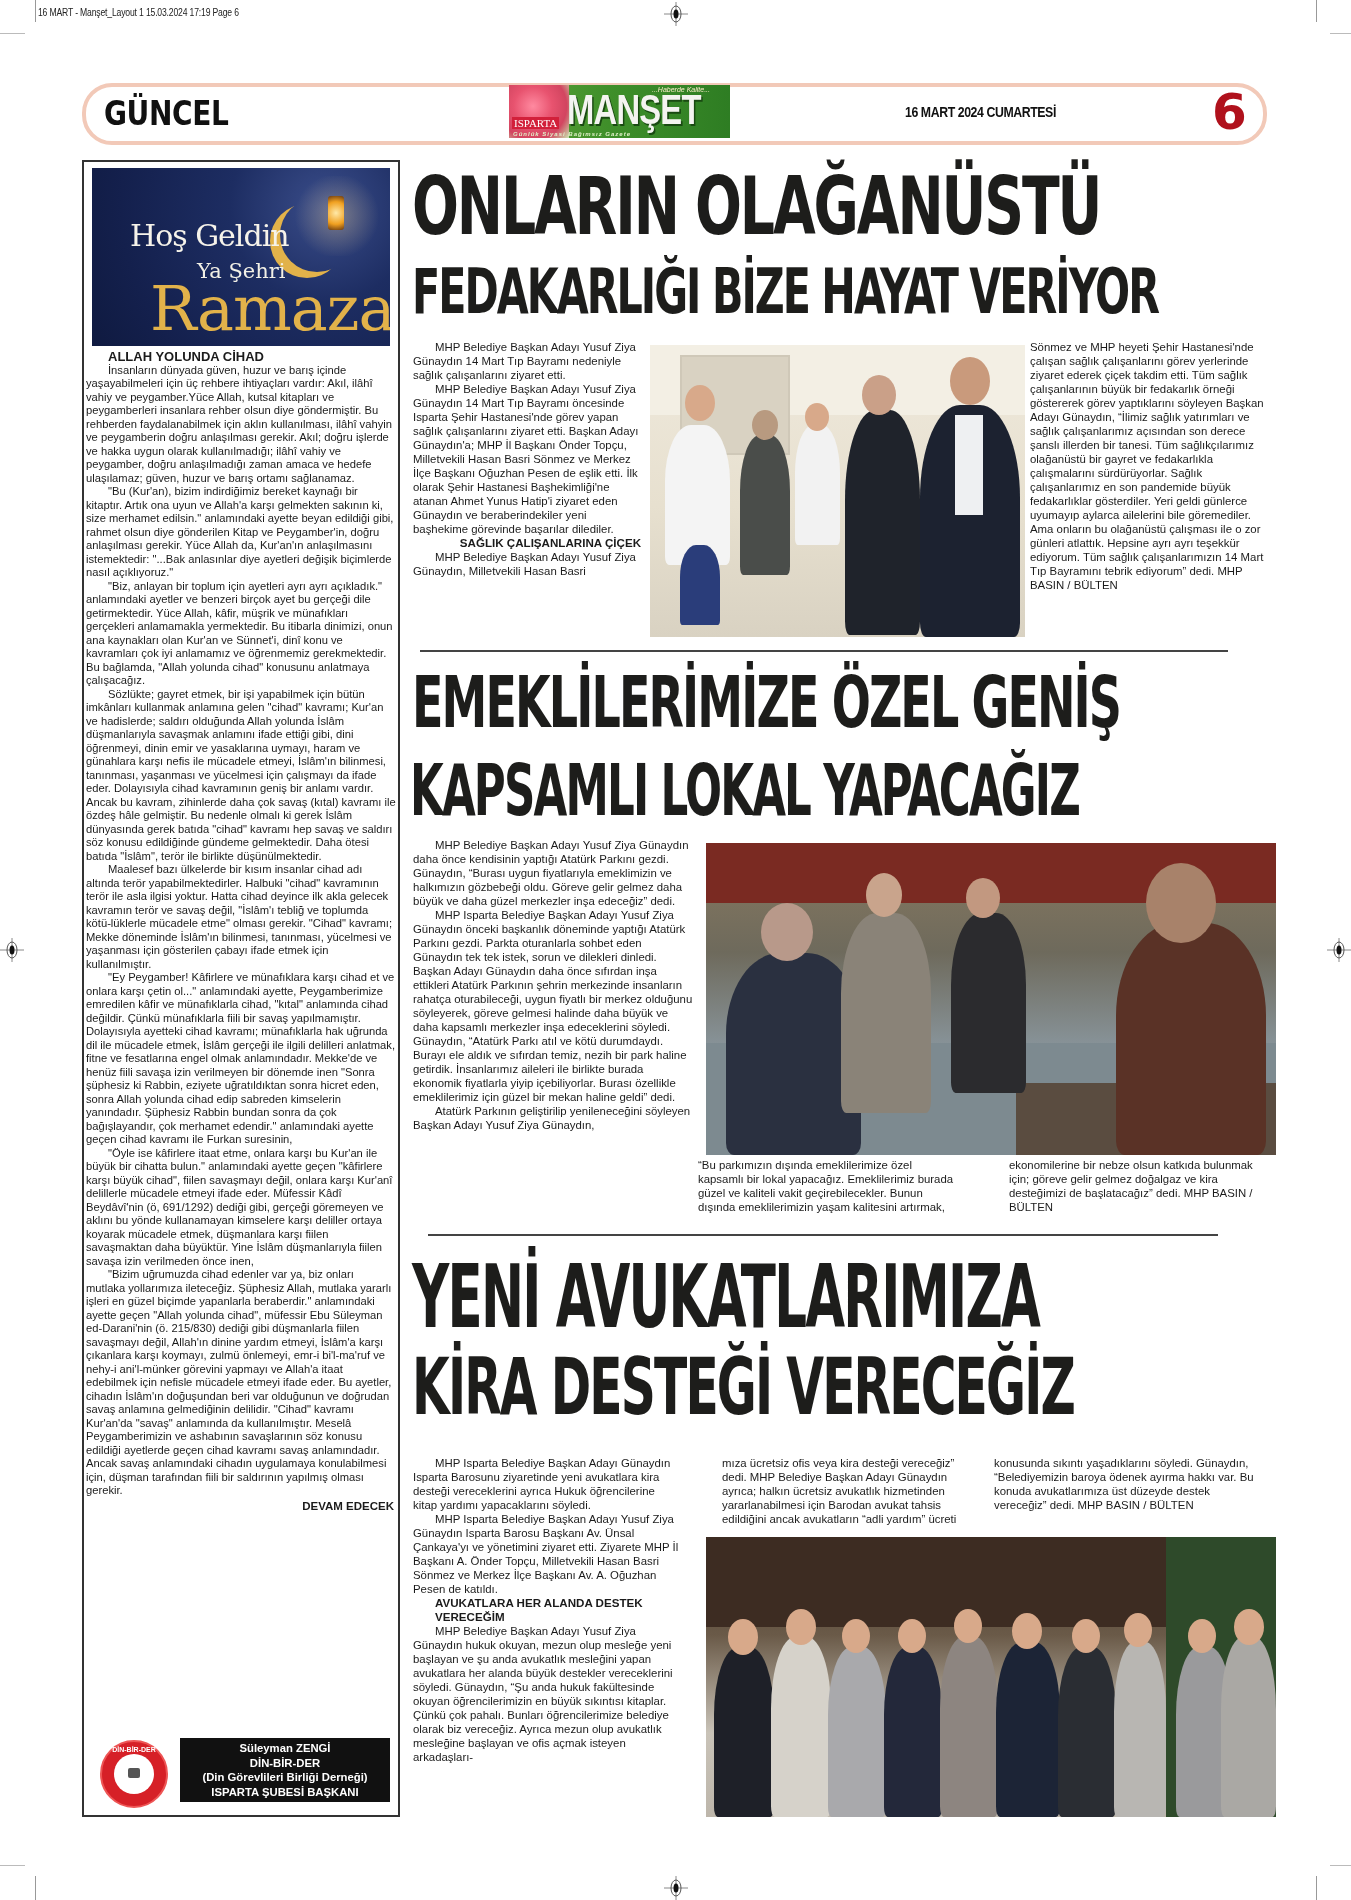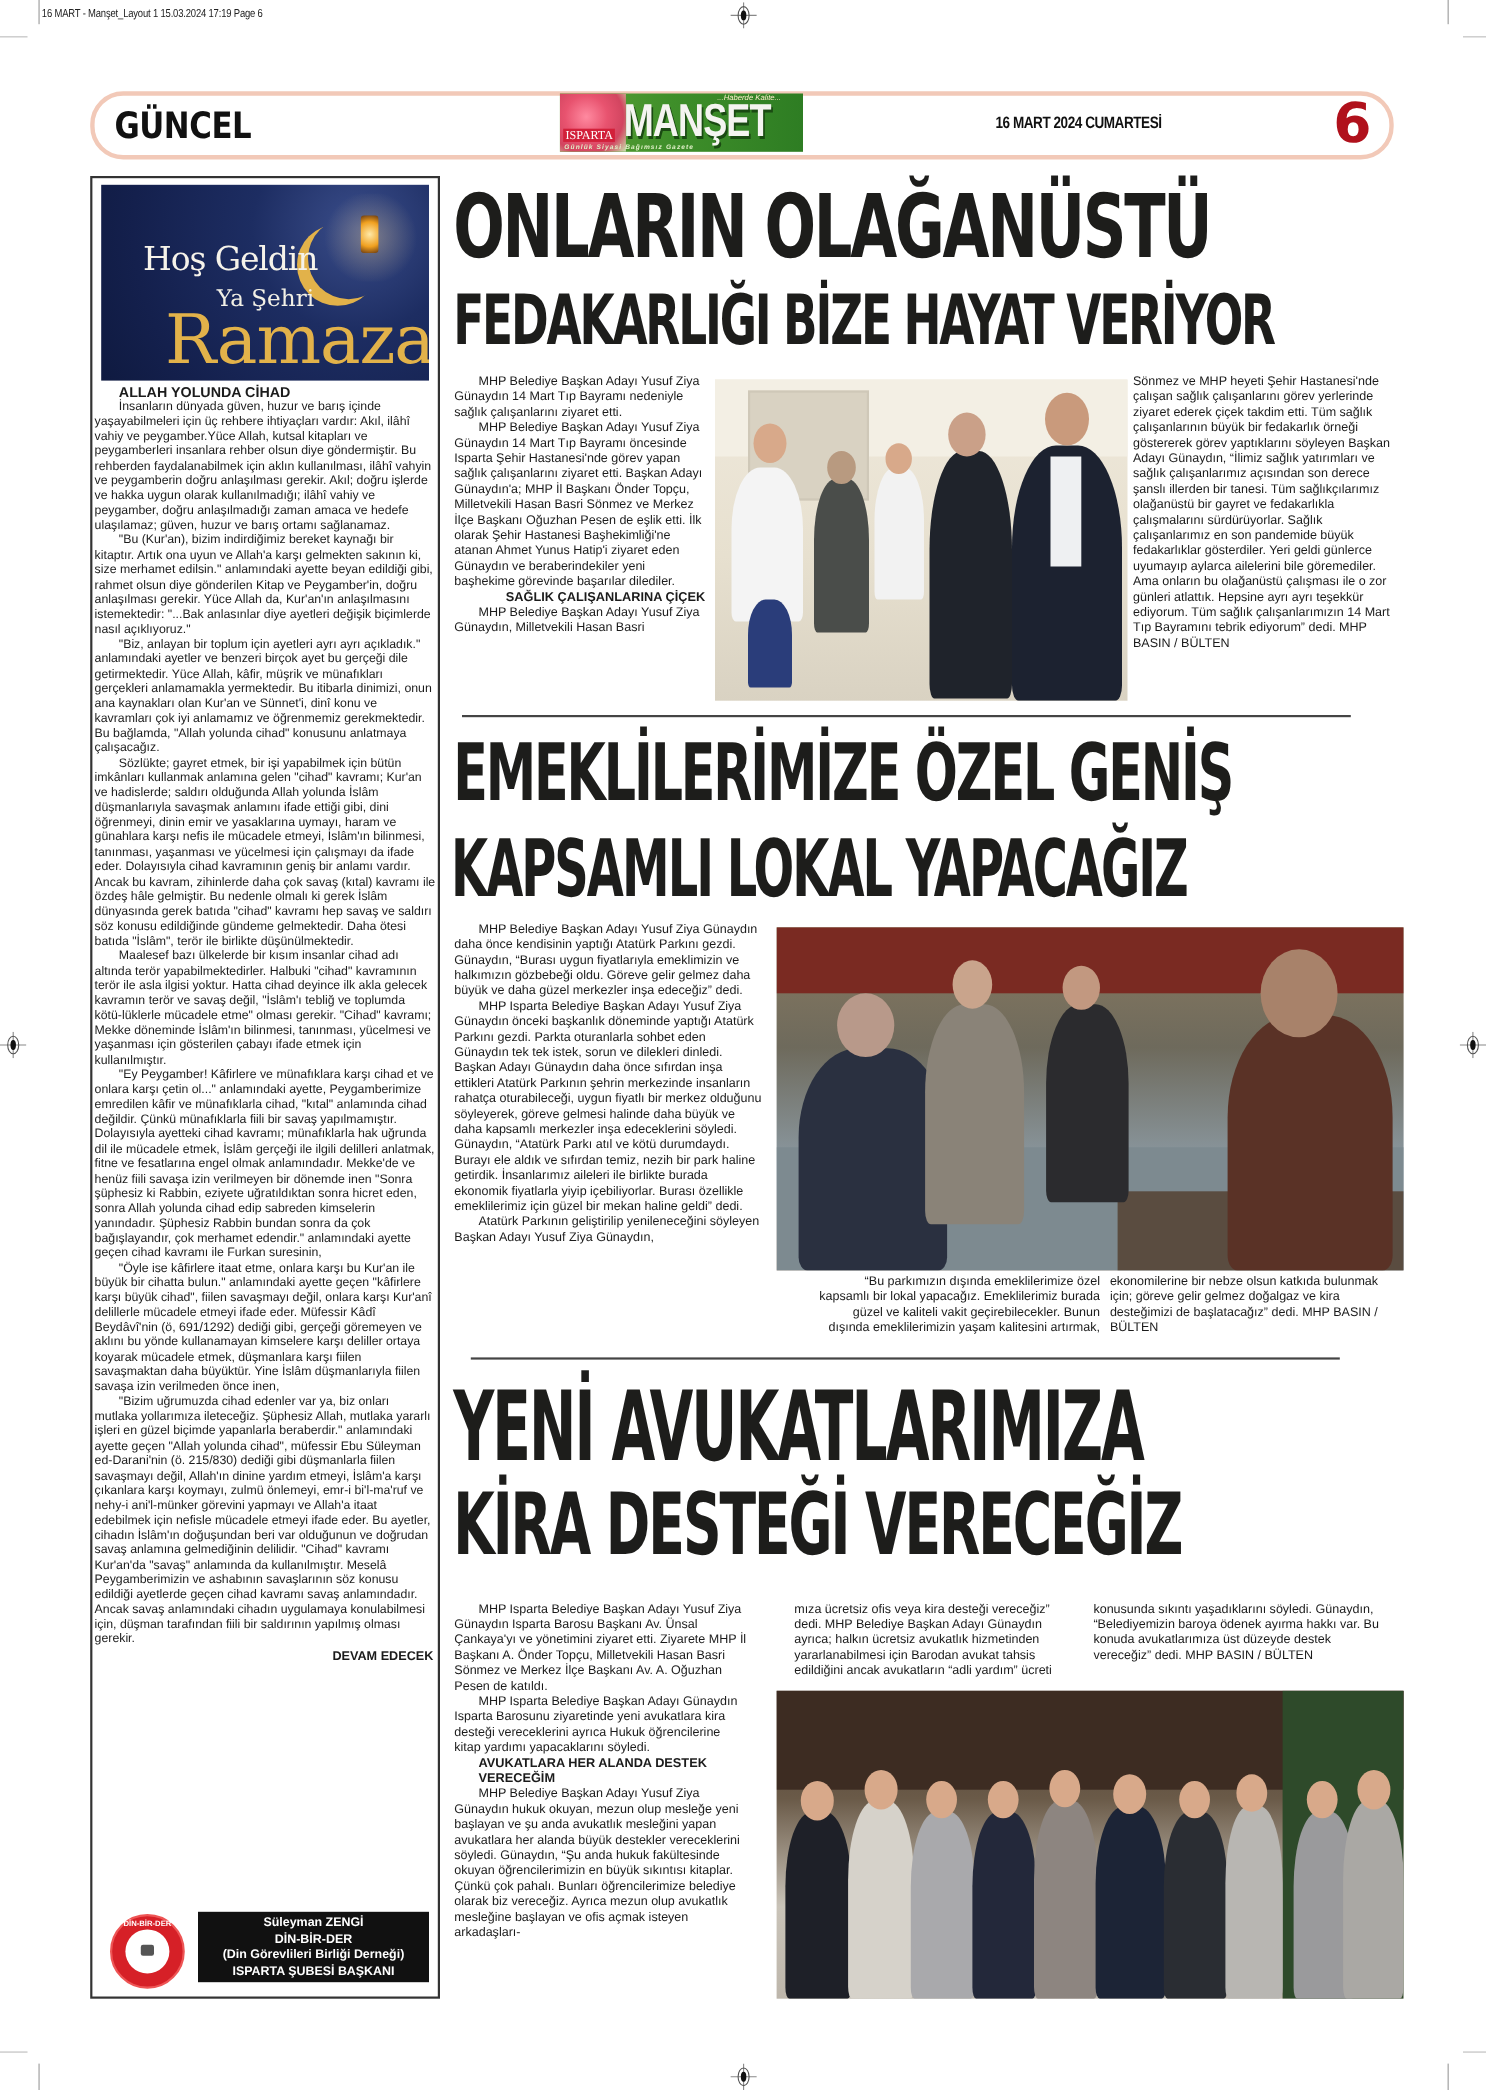--- a/index.html
+++ b/index.html
@@ -195,34 +195,34 @@
   <div style="position:absolute;left:310px;top:240px;width:260px;height:72px;background:#5a4c40;"></div>
   <div class="fig" style="left:20px;top:110px;width:135px;height:202px;background:#2a3040;"></div>
   <div class="head" style="left:55px;top:60px;width:52px;height:58px;background:#b8998a;"></div>
   <div class="fig" style="left:135px;top:70px;width:90px;height:200px;background:#8a8378;"></div>
   <div class="head" style="left:160px;top:30px;width:36px;height:44px;background:#c9a48c;"></div>
   <div class="fig" style="left:245px;top:70px;width:75px;height:180px;background:#2b2b2e;"></div>
   <div class="head" style="left:260px;top:35px;width:34px;height:40px;background:#c29880;"></div>
   <div class="fig" style="left:410px;top:80px;width:150px;height:232px;background:#5a3226;"></div>
   <div class="head" style="left:440px;top:20px;width:70px;height:80px;background:#a8826a;"></div>
 </div>
-<div class="article" style="left:738px;top:1158px;width:262px;text-align:right;">
+<div class="article" style="left:698px;top:1158px;width:262px;">
   <p class="flat">“Bu parkımızın dışında emeklilerimize özel kapsamlı bir lokal yapacağız. Emeklilerimiz burada güzel ve kaliteli vakit geçirebilecekler. Bunun dışında emeklilerimizin yaşam kalitesini artırmak,</p>
 </div>
 <div class="article" style="left:1009px;top:1158px;width:265px;">
   <p class="flat">ekonomilerine bir nebze olsun katkıda bulunmak için; göreve gelir gelmez doğalgaz ve kira desteğimizi de başlatacağız” dedi. MHP BASIN / BÜLTEN</p>
 </div>
 
 <div class="rule" style="left:428px;top:1234px;width:790px;"></div>
 
 <div class="headline h3a">YENİ AVUKATLARIMIZA</div>
 <div class="headline h3b">KİRA DESTEĞİ VERECEĞİZ</div>
 <div class="article" style="left:413px;top:1456px;width:268px;">
+  <p>MHP Isparta Belediye Başkan Adayı Günaydın Isparta Barosunu ziyaretinde yeni avukatlara kira desteği vereceklerini ayrıca Hukuk öğrencilerine kitap yardımı yapacaklarını söyledi.</p>
   <p>MHP Isparta Belediye Başkan Adayı Yusuf Ziya Günaydın Isparta Barosu Başkanı Av. Ünsal Çankaya'yı ve yönetimini ziyaret etti. Ziyarete MHP İl Başkanı A. Önder Topçu, Milletvekili Hasan Basri Sönmez ve Merkez İlçe Başkanı Av. A. Oğuzhan Pesen de katıldı.</p>
-  <p>MHP Isparta Belediye Başkan Adayı Günaydın Isparta Barosunu ziyaretinde yeni avukatlara kira desteği vereceklerini ayrıca Hukuk öğrencilerine kitap yardımı yapacaklarını söyledi.</p>
   <div class="sub-h2">AVUKATLARA HER ALANDA DESTEK VERECEĞİM</div>
   <p>MHP Belediye Başkan Adayı Yusuf Ziya Günaydın hukuk okuyan, mezun olup mesleğe yeni başlayan ve şu anda avukatlık mesleğini yapan avukatlara her alanda büyük destekler vereceklerini söyledi. Günaydın, “Şu anda hukuk fakültesinde okuyan öğrencilerimizin en büyük sıkıntısı kitaplar. Çünkü çok pahalı. Bunları öğrencilerimize belediye olarak biz vereceğiz. Ayrıca mezun olup avukatlık mesleğine başlayan ve ofis açmak isteyen arkadaşları-</p>
 </div>
 <div class="article" style="left:722px;top:1456px;width:260px;">
   <p class="flat">mıza ücretsiz ofis veya kira desteği vereceğiz” dedi. MHP Belediye Başkan Adayı Günaydın ayrıca; halkın ücretsiz avukatlık hizmetinden yararlanabilmesi için Barodan avukat tahsis edildiğini ancak avukatların “adli yardım” ücreti</p>
 </div>
 <div class="article" style="left:994px;top:1456px;width:270px;">
   <p class="flat">konusunda sıkıntı yaşadıklarını söyledi. Günaydın, “Belediyemizin baroya ödenek ayırma hakkı var. Bu konuda avukatlarımıza üst düzeyde destek vereceğiz” dedi. MHP BASIN / BÜLTEN</p>
 </div>
 <div class="photo photo-group">

